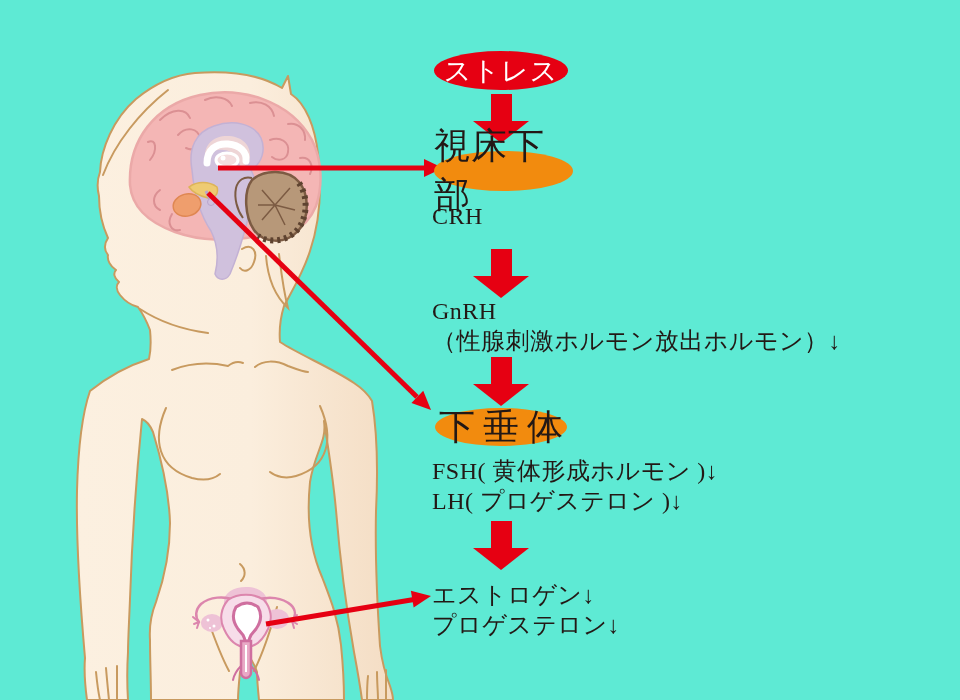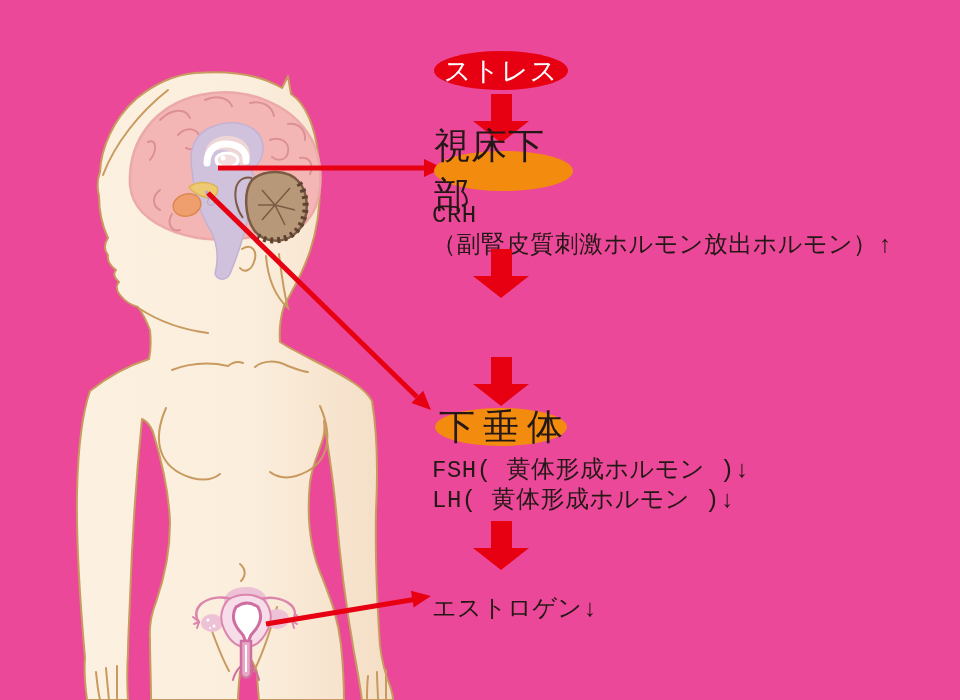--- a/index.html
+++ b/index.html
@@ -1,18 +1,18 @@
 <!DOCTYPE html>
 <html><head>
 <meta charset="utf-8">
 <style>
   html,body{margin:0;padding:0;background:#ffffff;}
   .canvas{
-    position:relative;width:960px;height:700px;overflow:hidden;background:#ec4899;
-    font-family:Liberation Mono, monospace;
+    position:relative;width:960px;height:700px;overflow:hidden;background:#5eead4;
+    font-family:Liberation Serif, serif;
   }
   .art{position:absolute;left:0;top:0;}
   .node{
     position:absolute;display:flex;align-items:center;justify-content:center;
     border-radius:50%;font-size:36px;font-weight:500;color:#231815;
     letter-spacing:1px;
   }
   .node.stress{left:434px;top:51px;width:134px;height:39px;background:#e60012;color:#ffffff;font-size:27px;}
   .node.hypothalamus{left:434px;top:151px;width:139px;height:40px;background:#f28b0e;}
   .node.pituitary{left:435px;top:408px;width:132px;height:38px;background:#f28b0e;}
@@ -26,21 +26,21 @@
   .barrow.b{top:249px;}
   .barrow.c{top:357px;}
   .barrow.d{top:521px;}
   .hormone{
     position:absolute;left:432px;font-size:24px;line-height:30px;
     color:#231815;white-space:nowrap;letter-spacing:0.5px;
   }
   .hormone.crh{top:189px;margin-top:12px;}
   .hormone.gnrh{top:296px;}
   .hormone.fshlh{top:456px;}
-  .hormone.ovarian{top:595px;}
+  .hormone.ovarian{top:580px;}
 </style>
 </head>
 <body>
 
 <div class="canvas">
 
   <svg class="art" width="960" height="700" viewBox="0 0 960 700">
     <defs>
       <linearGradient id="skinGrad" x1="0" y1="0" x2="1" y2="0">
         <stop offset="0" stop-color="#fcf0e0"></stop>
@@ -218,46 +218,50 @@
     <div class="shaft"></div>
     <div class="head"></div>
   </div>
 
   <div class="node hypothalamus">
     <span class="lbl">視床下部</span>
   </div>
 
   <div class="hormone crh">
     <div>CRH</div>
-    <div>（副腎皮質刺激ホルモン放出ホルモン）↑</div>
   </div>
 
   <div class="barrow b">
     <div class="shaft"></div>
     <div class="head"></div>
   </div>
 
+  <div class="hormone gnrh">
+    <div>GnRH</div>
+    <div>（性腺刺激ホルモン放出ホルモン）↓</div>
+  </div>
 
   <div class="barrow c">
     <div class="shaft"></div>
     <div class="head"></div>
   </div>
 
   <div class="node pituitary">
     <span class="lbl">下垂体</span>
   </div>
 
   <div class="hormone fshlh">
     <div>FSH( 黄体形成ホルモン )↓</div>
-    <div>LH( 黄体形成ホルモン )↓</div>
+    <div>LH( プロゲステロン )↓</div>
   </div>
 
   <div class="barrow d">
     <div class="shaft"></div>
     <div class="head"></div>
   </div>
 
 
   <div class="hormone ovarian">
     <div>エストロゲン↓</div>
+    <div>プロゲステロン↓</div>
   </div>
 
 </div>
 
 </body></html>

